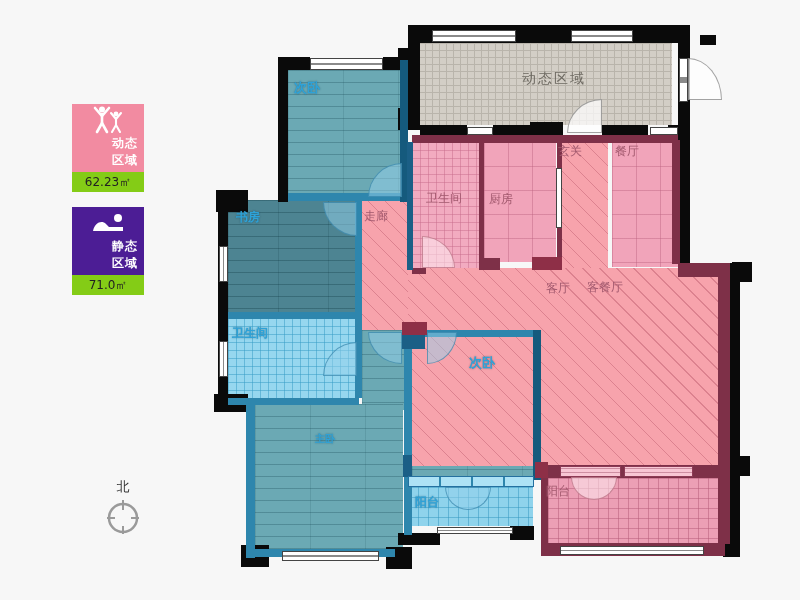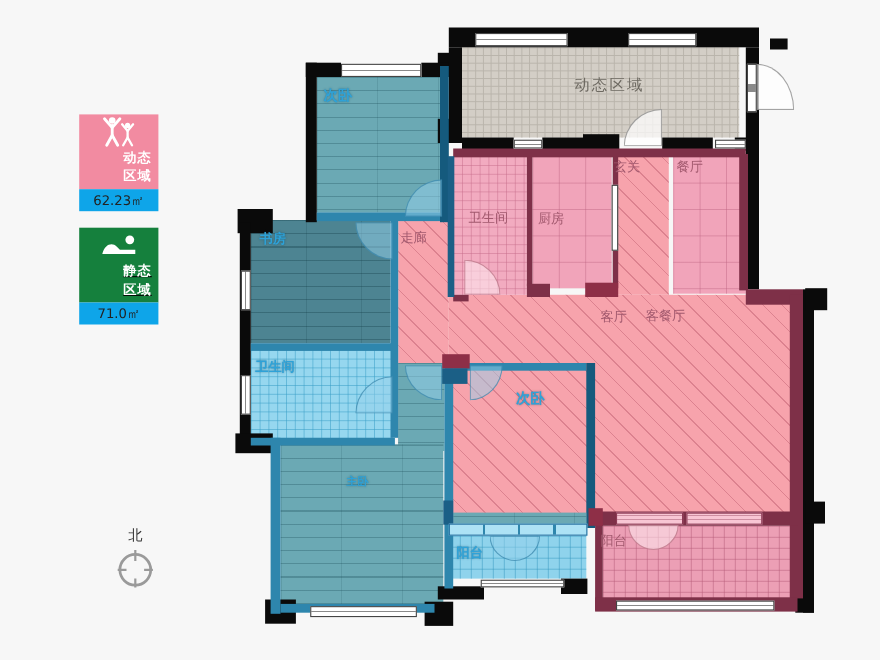--- a/index.html
+++ b/index.html
@@ -73,23 +73,23 @@
   
   .lbl{position:absolute;font-size:12px;white-space:nowrap;line-height:1;}
   .lbl-blue{color:#2ea2d8;font-weight:bold;text-shadow:0 0 2px rgba(0,45,65,.45);}
   .lbl-pink{color:#a2596e;}
   .lbl-gray{color:#6e6a62;font-size:14px;letter-spacing:2px;}
 
   
   .legend-card{position:absolute;width:72px;height:68px;display:flex;flex-direction:column;
     align-items:center;justify-content:flex-end;padding-bottom:3px;box-sizing:border-box;}
   .legend-dyn{background:#f28ba1;}
-  .legend-sta{background:#15803d;text-decoration:underline;}
+  .legend-sta{background:#4c1d95;}
   .legend-card .cap{color:#fff;font-size:12px;font-weight:bold;letter-spacing:1px;margin-left:40px;}
-  .legend-area{position:absolute;width:72px;height:20px;background:#0ea5e9;color:#222;
+  .legend-area{position:absolute;width:72px;height:20px;background:#84cc16;color:#222;
     font-size:12px;display:flex;align-items:center;justify-content:center;}
 
   
   .compass{position:absolute;left:100px;top:478px;width:46px;text-align:center;color:#333;}
   .compass .n{font-size:13px;}
 </style>
 </head>
 <body>
 
 <div class="stage">

